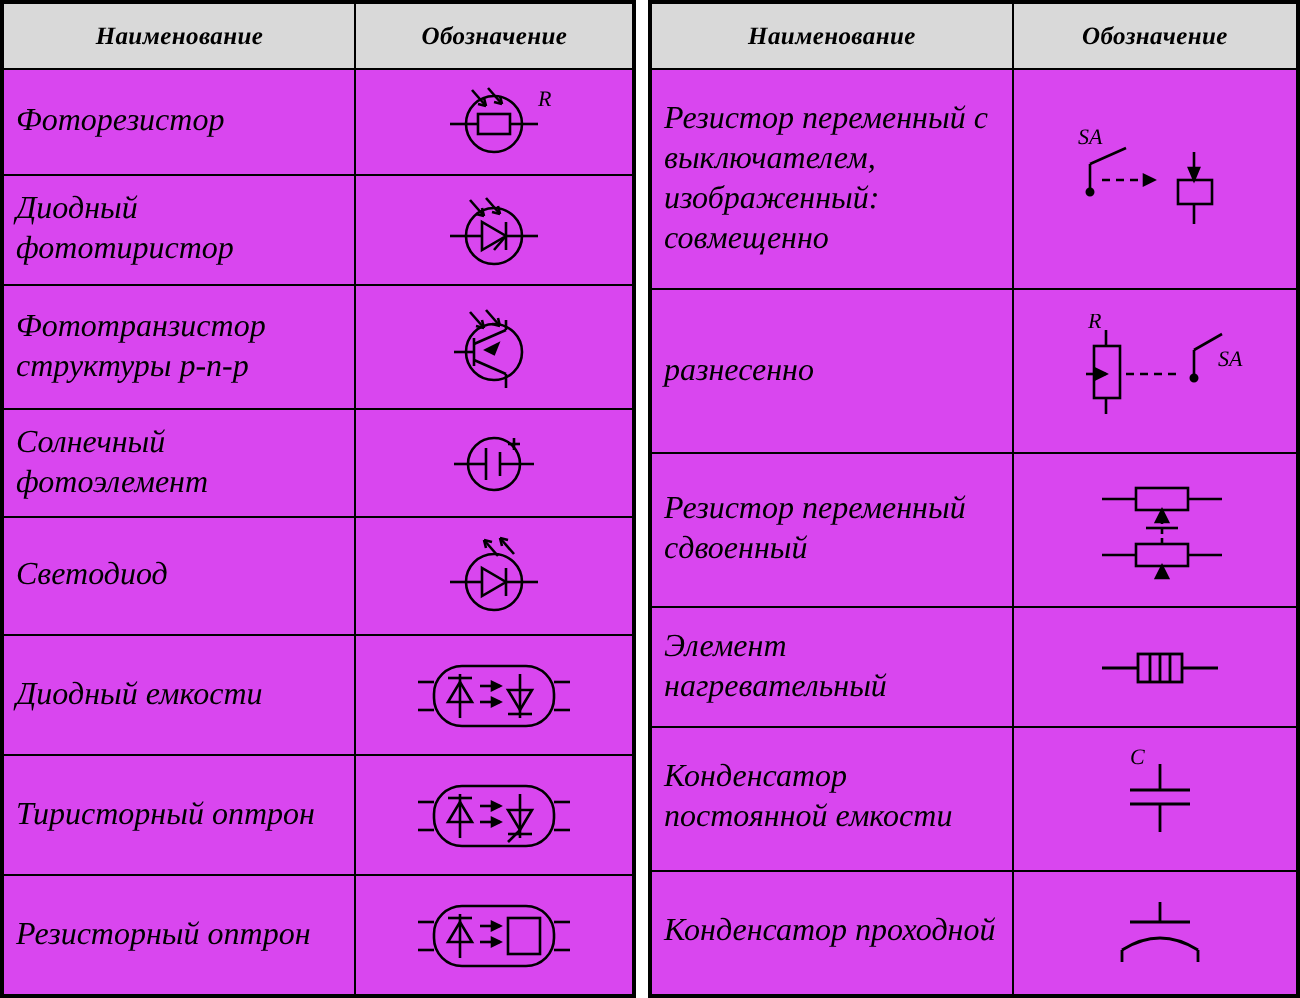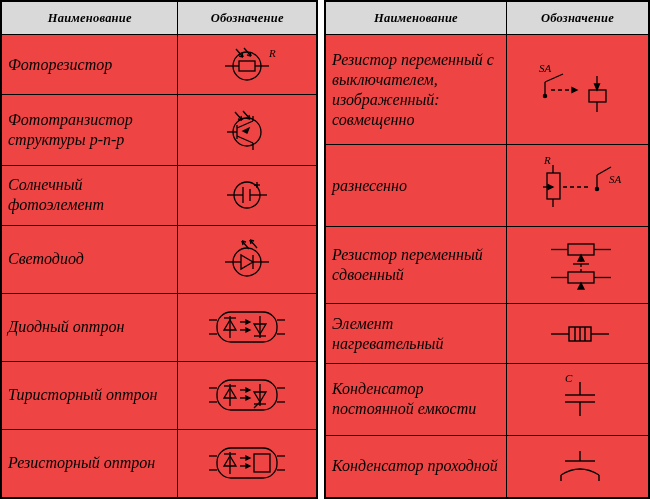--- a/index.html
+++ b/index.html
@@ -19,21 +19,21 @@
     width: 650px;
     height: 499px;
     display: flex;
     gap: 6px;
     box-sizing: border-box;
   }
   table.symtable {
     border-collapse: collapse;
     table-layout: fixed;
     border: 2px solid #000;
-    background: #ef4444;
+    background: #d946ef;
   }
   table.symtable.left { width: 318px; }
   table.symtable.right { width: 326px; }
   table.symtable th {
     background: #d9d9d9;
     border: 1px solid #000;
     font-style: italic;
     font-weight: bold;
     font-size: 12.5px;
     height: 30px;
@@ -94,20 +94,41 @@
               <line x1="47" y1="3" x2="54" y2="11"></line>
               <line x1="54" y1="11" x2="50" y2="10"></line>
               <line x1="54" y1="11" x2="53" y2="7"></line>
             </g>
             <text x="72" y="12" font-family="'Liberation Serif',serif" font-size="11" font-style="italic">R</text>
           </svg>
         </td>
       </tr>
 
 
+      <tr style="height:47px;">
+        <td class="name">Диодный фототиристор</td>
+        <td class="sym">
+          <svg width="100" height="42" viewBox="0 0 100 42">
+            <g stroke="#000" stroke-width="1.3" fill="none">
+              <circle cx="50" cy="24" r="14"></circle>
+              <line x1="28" y1="24" x2="44" y2="24"></line>
+              <path d="M44 17 L44 31 L56 24 Z" fill="none"></path>
+              <line x1="56" y1="17" x2="56" y2="31"></line>
+              <line x1="56" y1="24" x2="72" y2="24"></line>
+              <line x1="56" y1="24" x2="50" y2="31"></line>
+              <line x1="38" y1="6" x2="45" y2="14"></line>
+              <line x1="45" y1="14" x2="41" y2="13"></line>
+              <line x1="45" y1="14" x2="44" y2="10"></line>
+              <line x1="46" y1="5" x2="53" y2="13"></line>
+              <line x1="53" y1="13" x2="49" y2="12"></line>
+              <line x1="53" y1="13" x2="52" y2="9"></line>
+            </g>
+          </svg>
+        </td>
+      </tr>
 
       <tr style="height:52px;">
         <td class="name">Фототранзистор структуры p-n-p</td>
         <td class="sym">
           <svg width="100" height="48" viewBox="0 0 100 48">
             <g stroke="#000" stroke-width="1.3" fill="none">
               <circle cx="50" cy="26" r="14"></circle>
               <line x1="40" y1="19" x2="40" y2="33"></line>
               <line x1="30" y1="26" x2="40" y2="26"></line>
               <line x1="40" y1="22" x2="56" y2="15"></line>
@@ -158,21 +179,21 @@
               <line x1="45" y1="5" x2="46" y2="9"></line>
               <line x1="60" y1="12" x2="53" y2="4"></line>
               <line x1="53" y1="4" x2="57" y2="5"></line>
               <line x1="53" y1="4" x2="54" y2="8"></line>
             </g>
           </svg>
         </td>
       </tr>
 
       <tr style="height:50px;">
-        <td class="name">Диодный оптрон</td>
+        <td class="name">Диодный емкости</td>
         <td class="sym">
           <svg width="110" height="46" viewBox="0 0 110 46">
             <g stroke="#000" stroke-width="1.3" fill="none">
               <rect x="25" y="8" width="60" height="30" rx="14" ry="14"></rect>
               <line x1="17" y1="16" x2="25" y2="16"></line>
               <line x1="17" y1="30" x2="25" y2="30"></line>
               <line x1="85" y1="16" x2="93" y2="16"></line>
               <line x1="85" y1="30" x2="93" y2="30"></line>
               <line x1="38" y1="12" x2="38" y2="34"></line>
               <path d="M32 26 L44 26 L38 16 Z" fill="none"></path>

